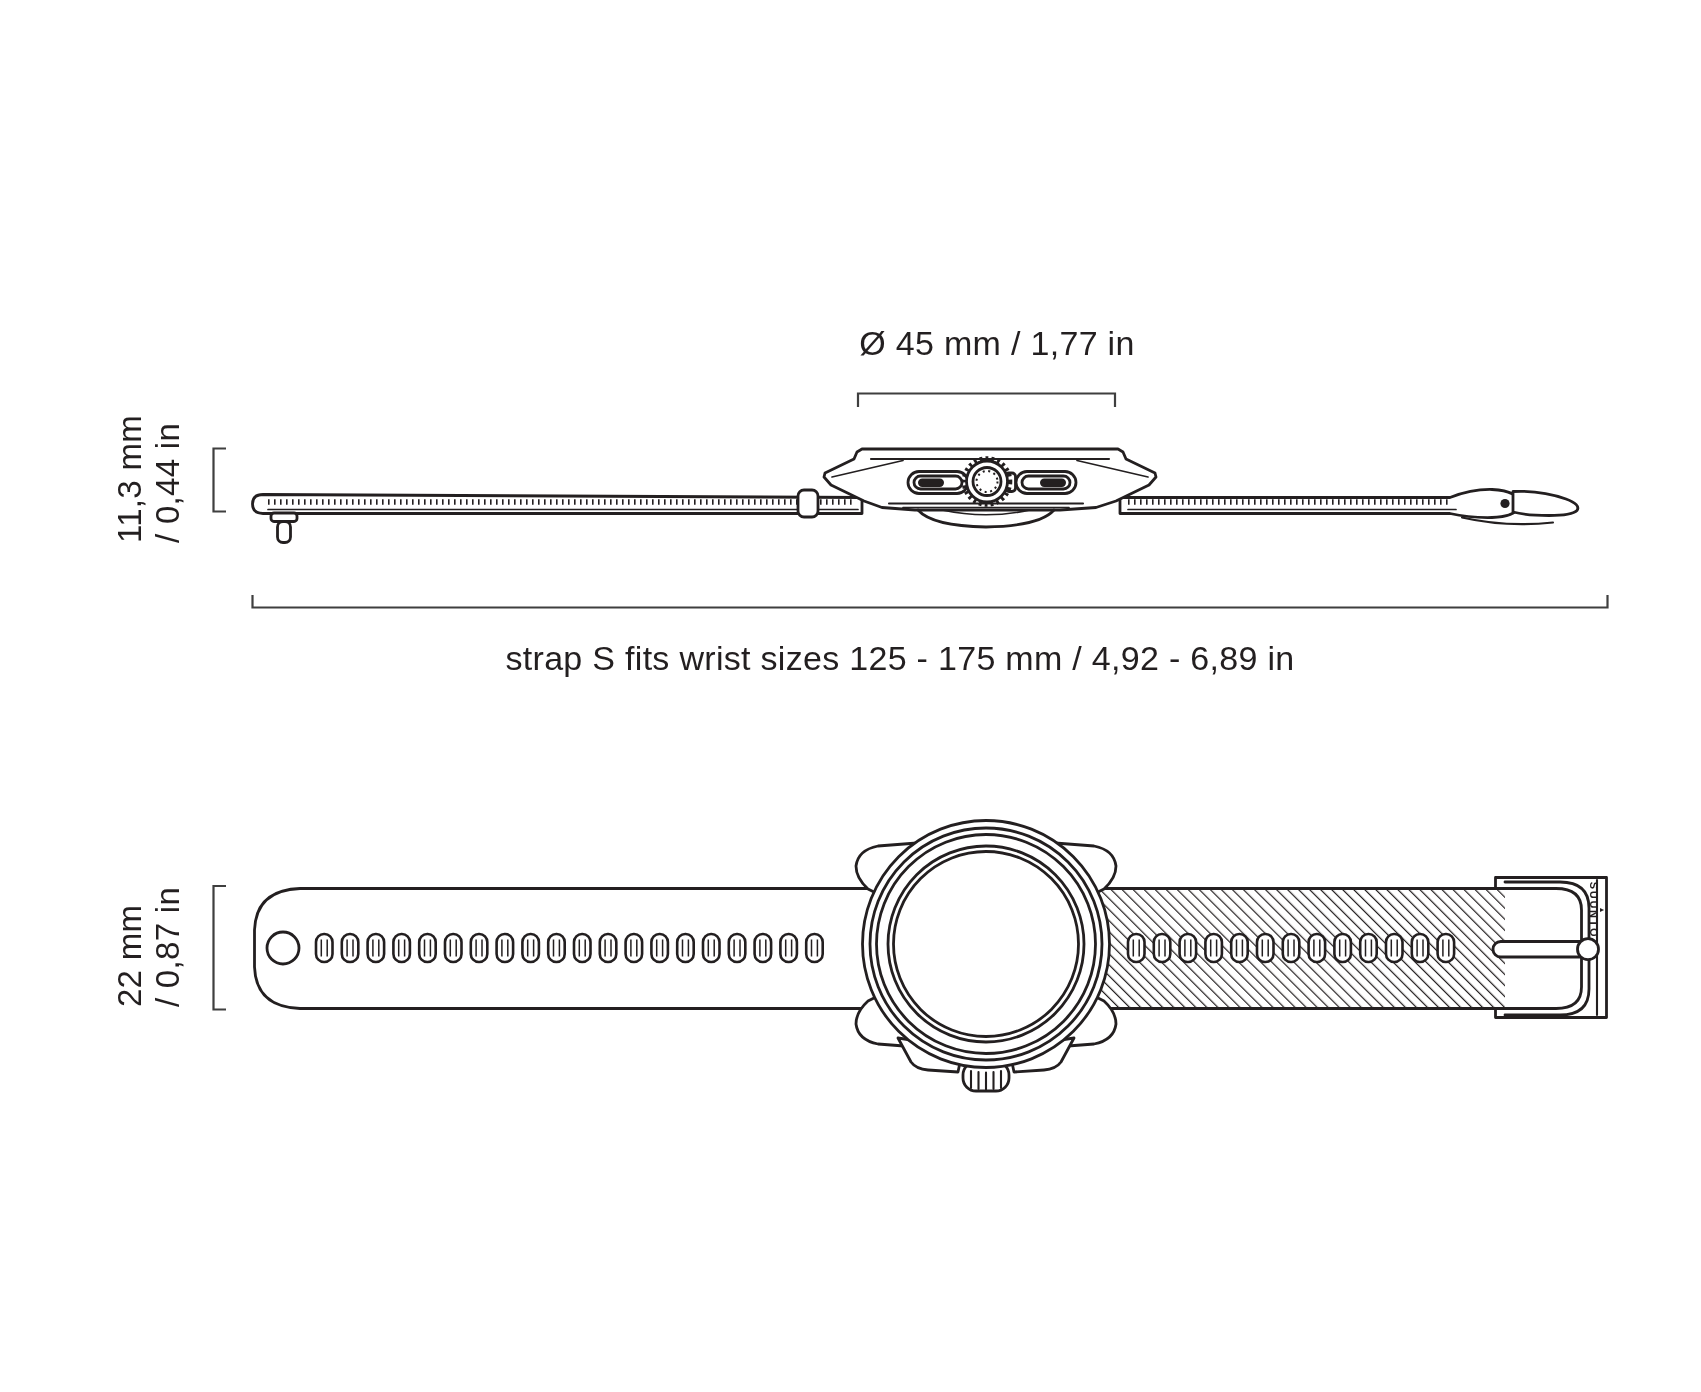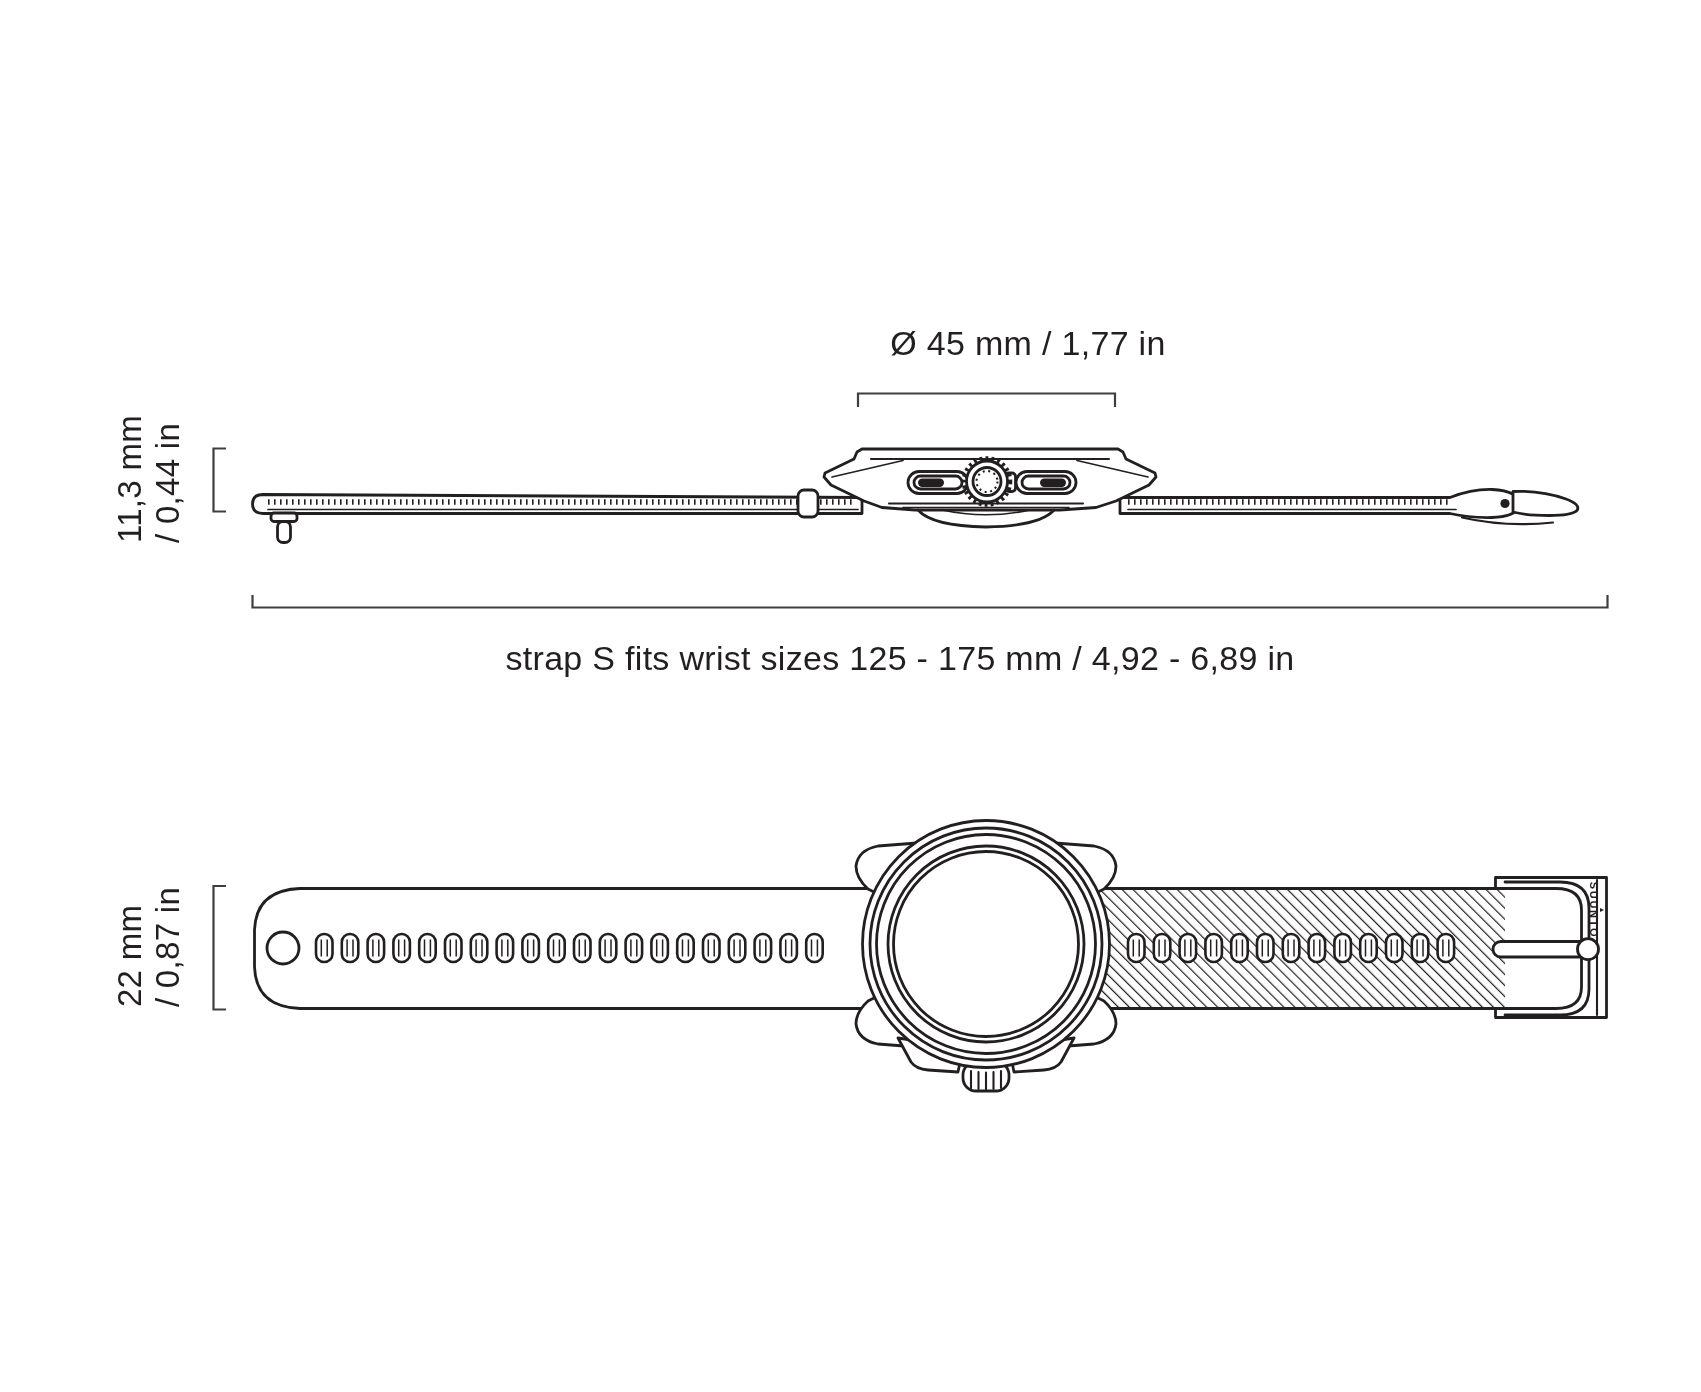--- a/index.html
+++ b/index.html
@@ -256,21 +256,21 @@
     </g>
 
     <g>
       <rect class="ink white" x="1493" y="941.5" width="96" height="15.5" rx="7.7" stroke-width="3"></rect>
       <circle class="ink white" cx="1588" cy="949.2" r="10.5" stroke-width="3"></circle>
       <path d="M 1582,943.5 Q 1589,949 1582,955" fill="#ffffff" stroke="none"></path>
     </g>
   </g>
 </svg>
 
-<div class="label center" style="left:1028px;top:324px;text-align:right;">Ø 45 mm / 1,77 in</div>
+<div class="label center" style="left:997px;top:324px;text-align:right;">Ø 45 mm / 1,77 in</div>
 
 <div class="label rotated" style="left:149px;top:479px;">
   <span>11,3 mm</span>
   <span>/ 0,44 in</span>
 </div>
 
 <div class="label center" style="left:900px;top:639px;">strap S fits wrist sizes 125 - 175 mm / 4,92 - 6,89 in</div>
 
 <div class="label rotated" style="left:149px;top:947px;">
   <span>22 mm</span>

